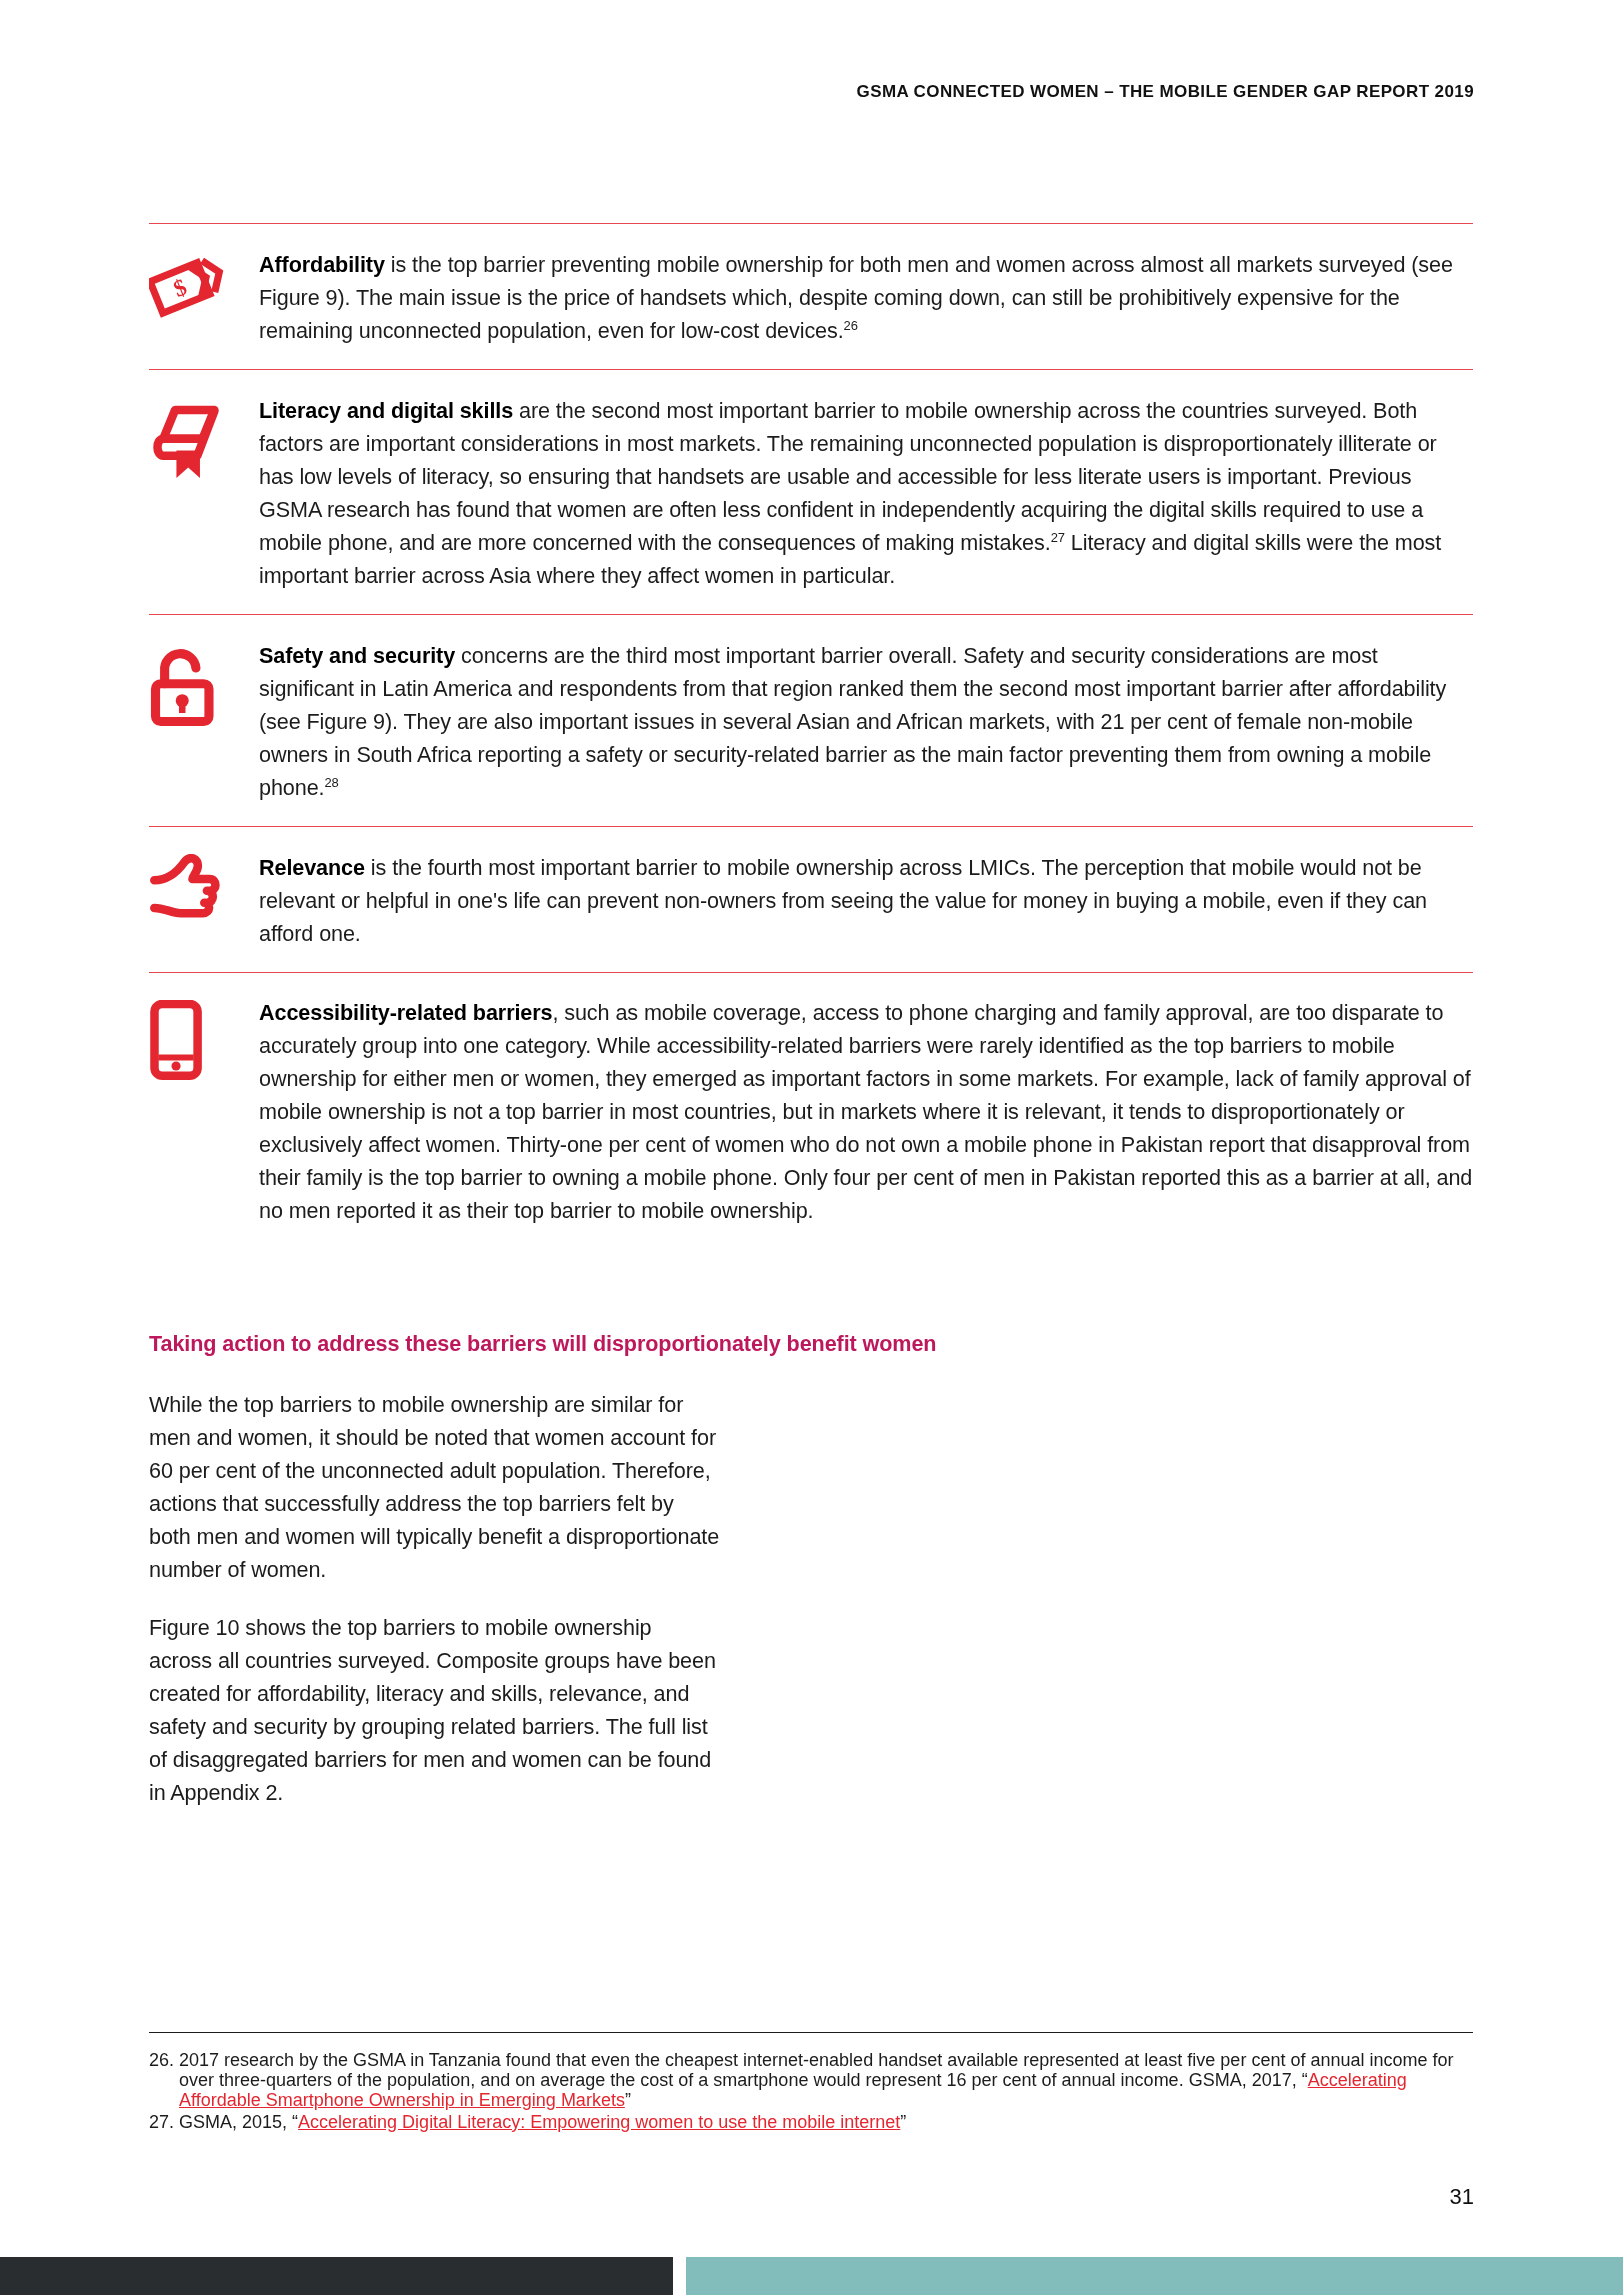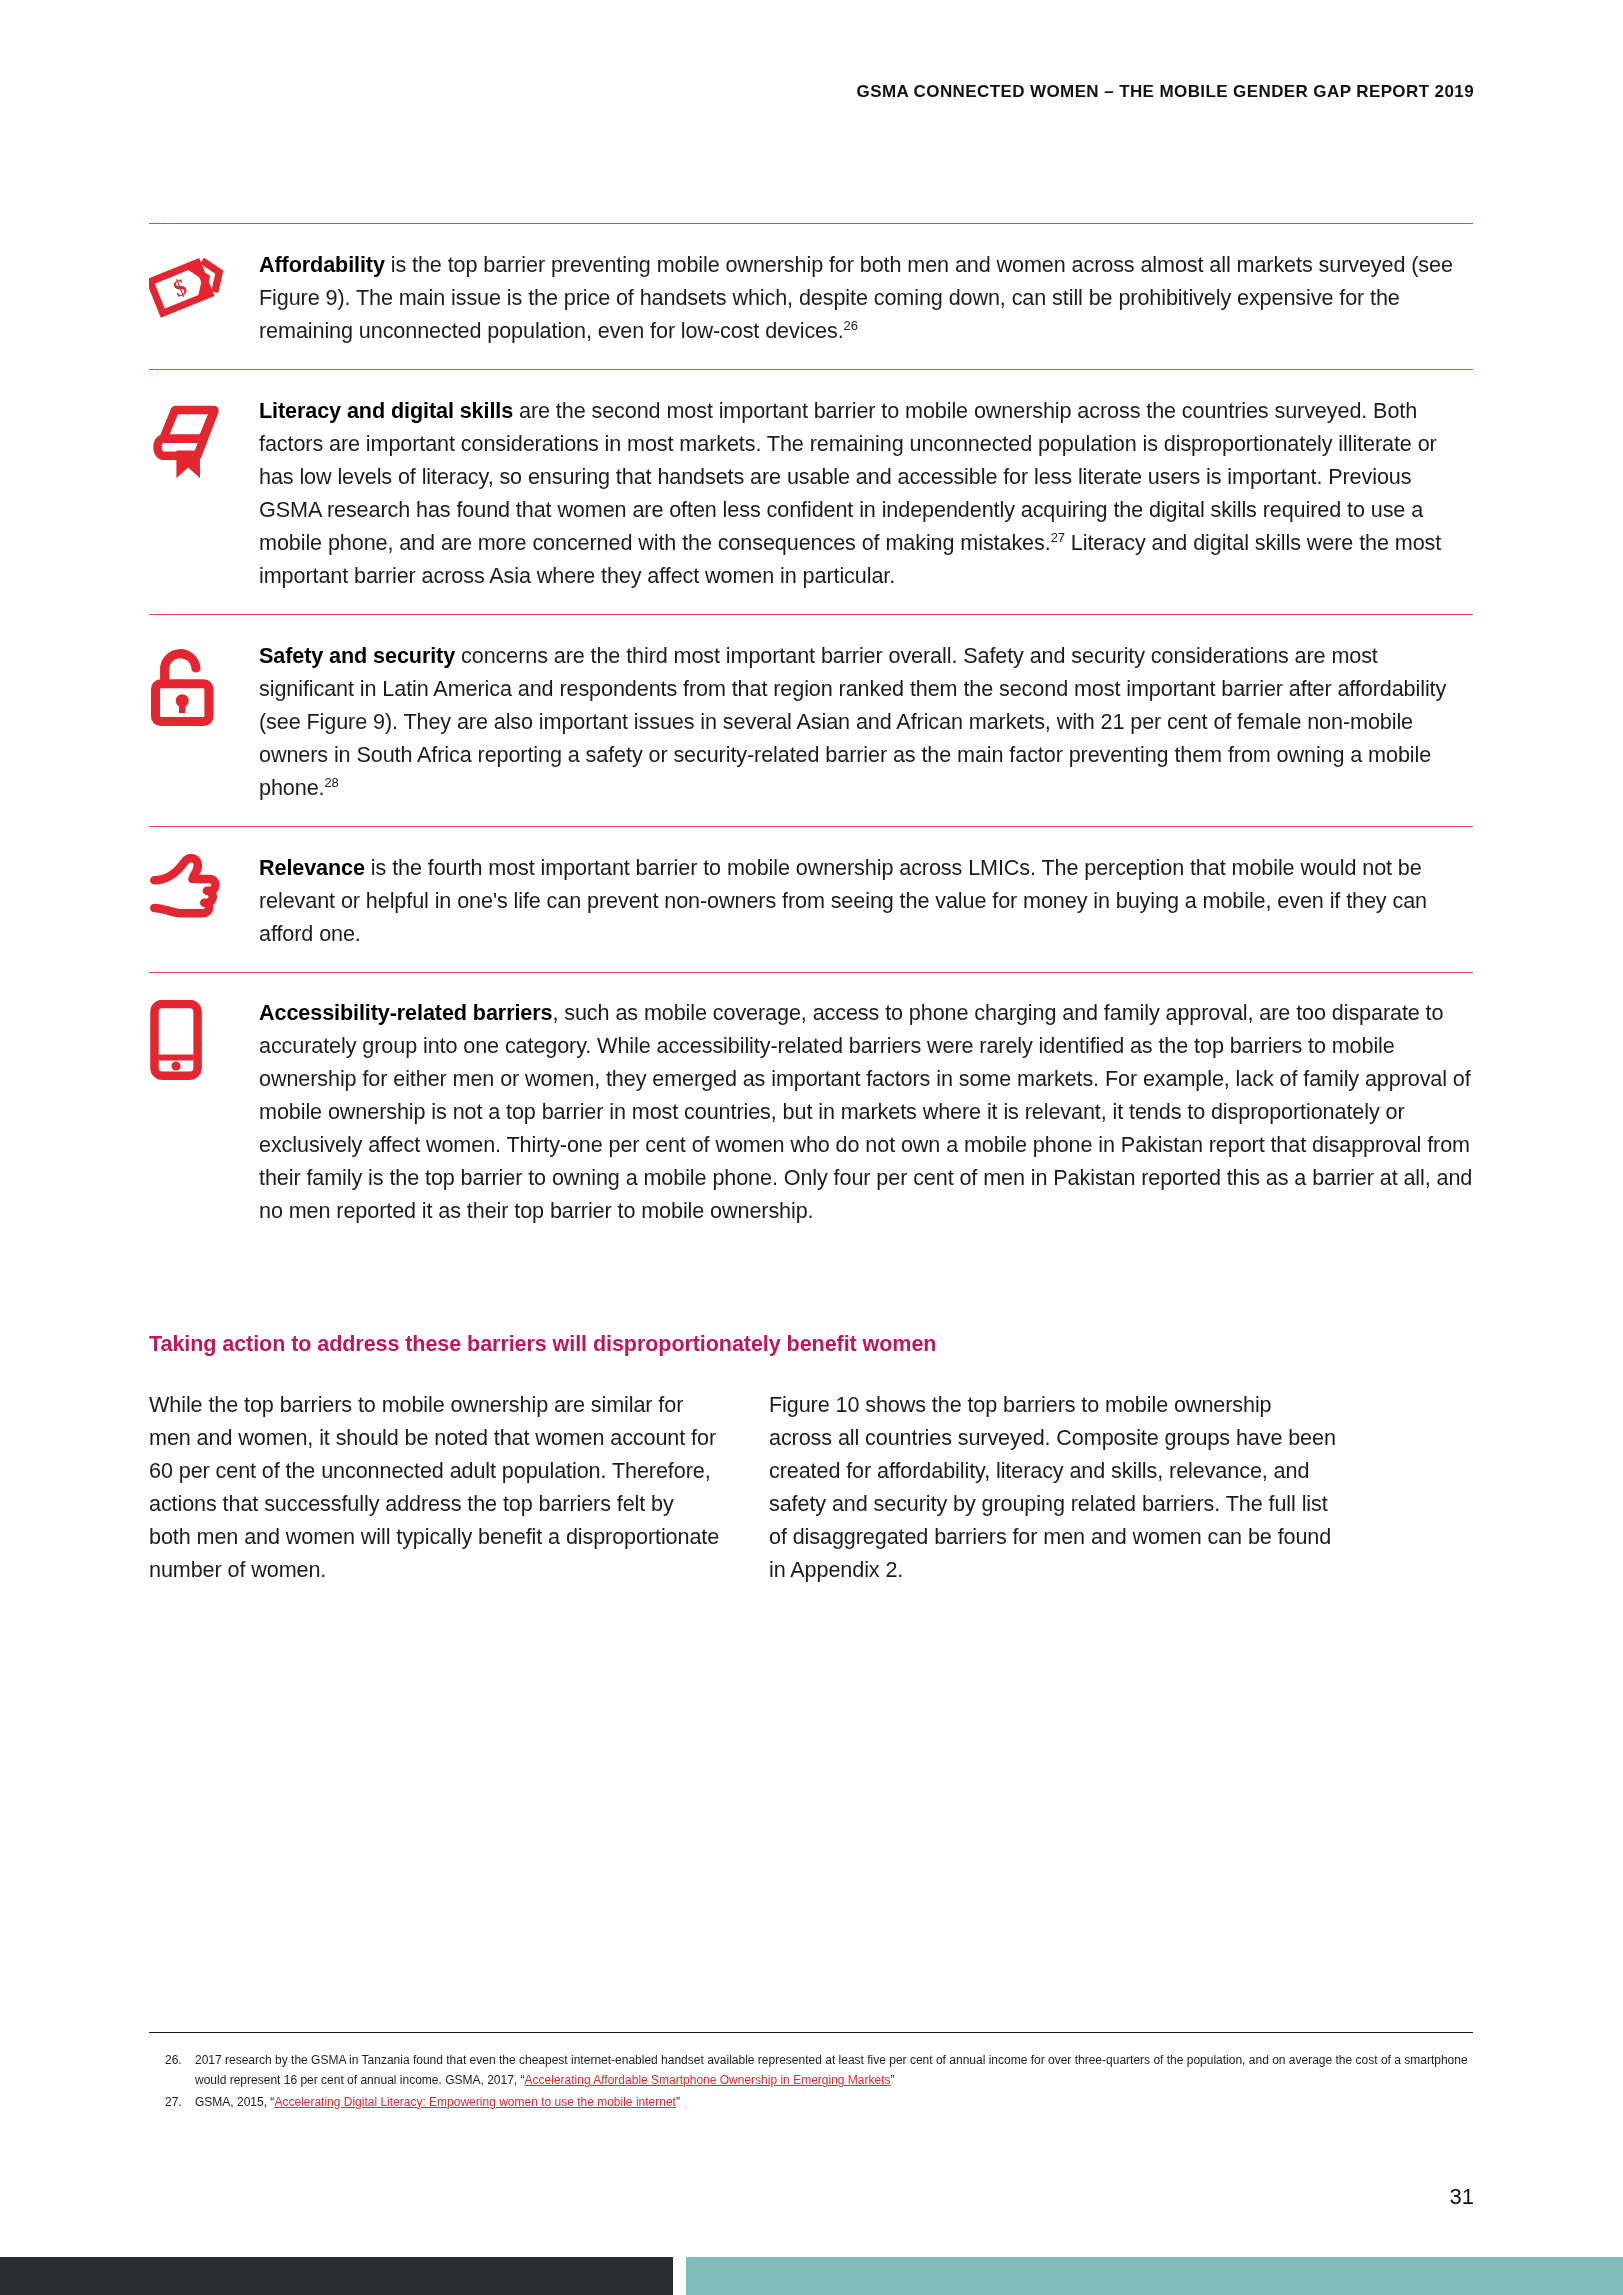--- a/index.html
+++ b/index.html
@@ -85,21 +85,22 @@
     font-size: 21.6px;
     font-weight: 700;
     color: #be185d;
     letter-spacing: -0.1px;
   }
 
   
   .two-col {
     margin-top: 31px;
     display: flex;
-    gap: 49px;
+    gap: 25px;
+    flex-direction: column;
   }
   .col {
     width: 571px;
     font-size: 21.6px;
     line-height: 33px;
     font-weight: 300;
     color: #1c1c1c;
     letter-spacing: -0.1px;
   }
 
@@ -111,26 +112,25 @@
     width: 1324px;
   }
   .footnote-rule {
     width: 100%;
     height: 1.3px;
     background: #1c1c1c;
     margin-bottom: 17px;
   }
   .footnote {
     display: flex;
-    font-size: 12px;
+    font-size: 18px;
     line-height: 20px;
     font-weight: 300;
     color: #1c1c1c;
     margin-bottom: 1.3px;
-    margin-left: 16px;
   }
   .footnote-num {
     width: 30px;
     min-width: 30px;
   }
   .footnote-body { flex: 1; }
   .footnote-body a,
   .flink {
     color: #E3262F;
     text-decoration: underline;

